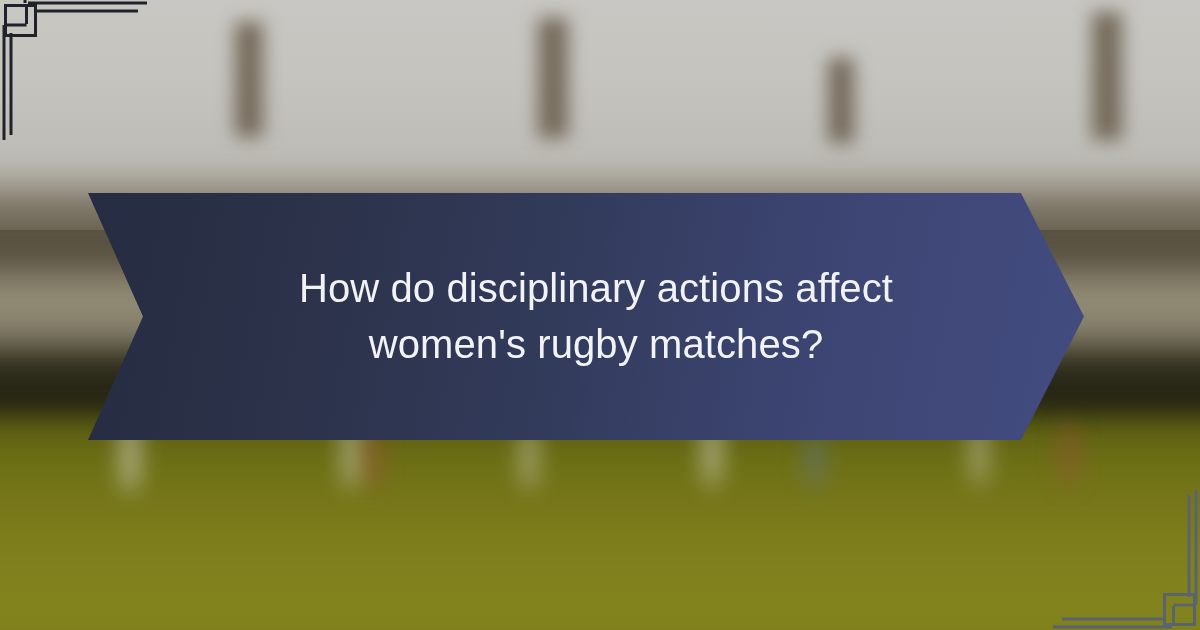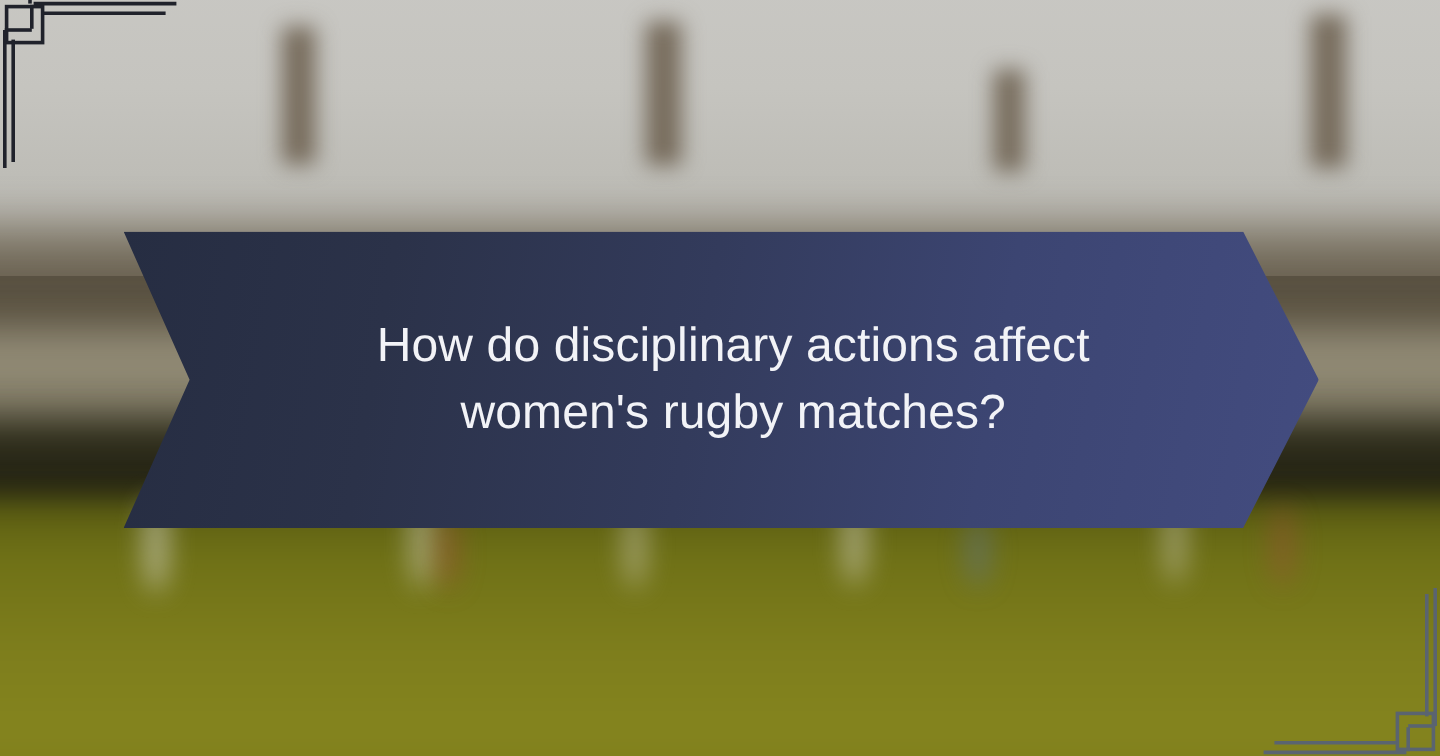--- a/index.html
+++ b/index.html
@@ -102,21 +102,21 @@
     height: 140px;
     pointer-events: none;
   }
   .corner.tl { left: 0; top: 0; }
   .corner.br { right: 0; bottom: 0; transform: rotate(180deg); }
   .corner svg { display: block; }
 
   
   .banner-wrap {
     position: absolute;
-    left: 103px;
+    left: 88px;
     top: 193px;
     width: 996px;
     height: 247px;
   }
   .banner {
     position: absolute;
     inset: 0;
     background: linear-gradient(100deg,
         #262d42 0%,
         #2b3249 22%,

